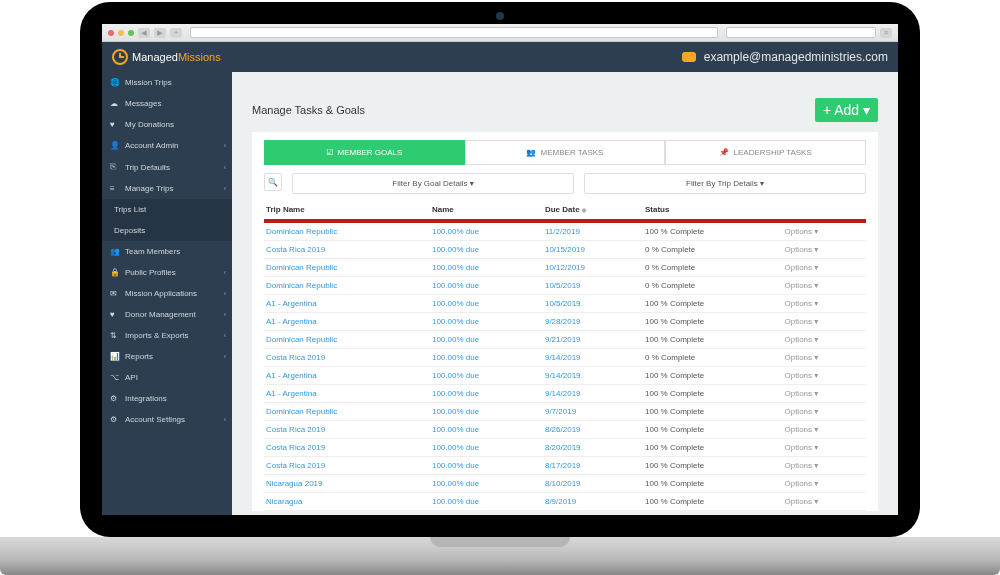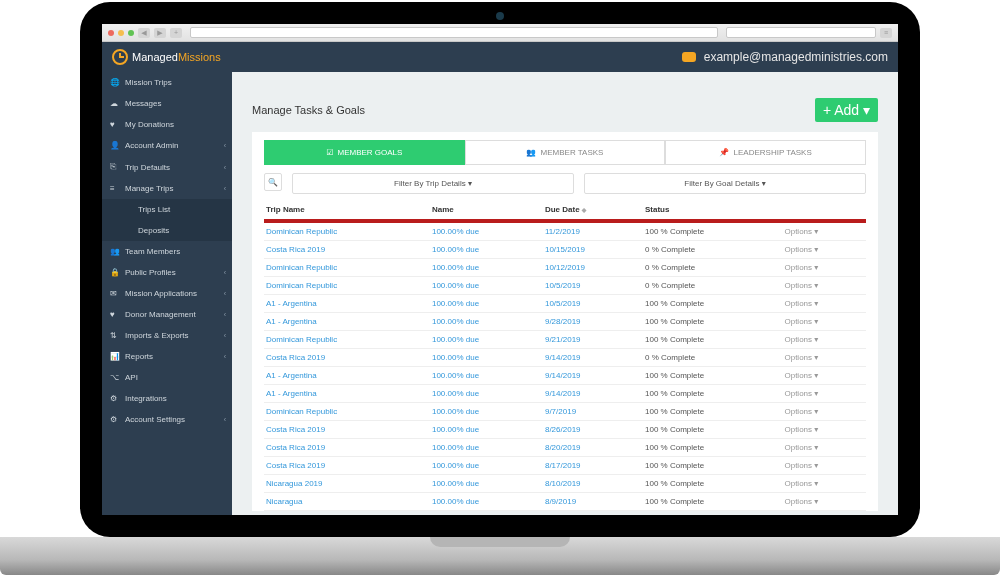--- a/index.html
+++ b/index.html
@@ -33,21 +33,21 @@
 .chat-icon::after { content:""; position:absolute; left:3px; bottom:-3px; border:3px solid transparent; border-top-color:#f5a623; }
 
 
 .app-body { flex:1; display:flex; overflow:hidden; }
 .sidebar { width:130px; background:#2d3e50; overflow-y:auto; }
 .sidebar::-webkit-scrollbar { width:0; }
 .nav-item { display:flex; align-items:center; color:#cfd6dc; font-size:8px; padding:6px 8px; cursor:pointer; position:relative; }
 .nav-item .nav-icon { width:10px; margin-right:5px; font-size:8px; }
 .nav-item .chev { position:absolute; right:6px; font-size:7px; color:#8a9aa9; }
 .nav-sub { background:#253545; }
-.nav-sub .nav-item { padding-left:36px;text-align:right; }
+.nav-sub .nav-item { padding-left:12px;text-align:right; }
 .nav-item.active { font-weight:bold; color:#fff; }
 
 
 .main { flex:1; background:#ecf0f1; padding:26px 20px; overflow-y:auto; }
 .main::-webkit-scrollbar{width:0;}
 .content-card { background:#fff; padding:8px 12px 0; }
 .page-header { display:flex; justify-content:space-between; align-items:center; margin-bottom:10px; }
 .page-title { font-size:11px; color:#333; font-weight:normal; }
 .add-btn { background:#2ecc71; color:#fff; font-size:14px; padding:4px 8px; border-radius:2px; border:none; cursor:pointer; }
 
@@ -197,22 +197,22 @@
                 <span class="tab-icon">👥</span>
                 <span>MEMBER TASKS</span>
               </div>
               <div class="tab">
                 <span class="tab-icon">📌</span>
                 <span>LEADERSHIP TASKS</span>
               </div>
             </div>
           <div class="filters">
             <div class="filter-search">🔍</div>
+            <div class="filter-dd">Filter By Goal Details ▾</div>
             <div class="filter-dd">Filter By Trip Details ▾</div>
-            <div class="filter-dd">Filter By Goal Details ▾</div>
           </div>
           <table>
             <thead>
               <tr>
                 <th>Trip Name</th>
                 <th>Name</th>
                 <th><span>Due Date</span><span class="sort-ind">◆</span></th>
                 <th>Status</th>
                 <th></th>
               </tr>

